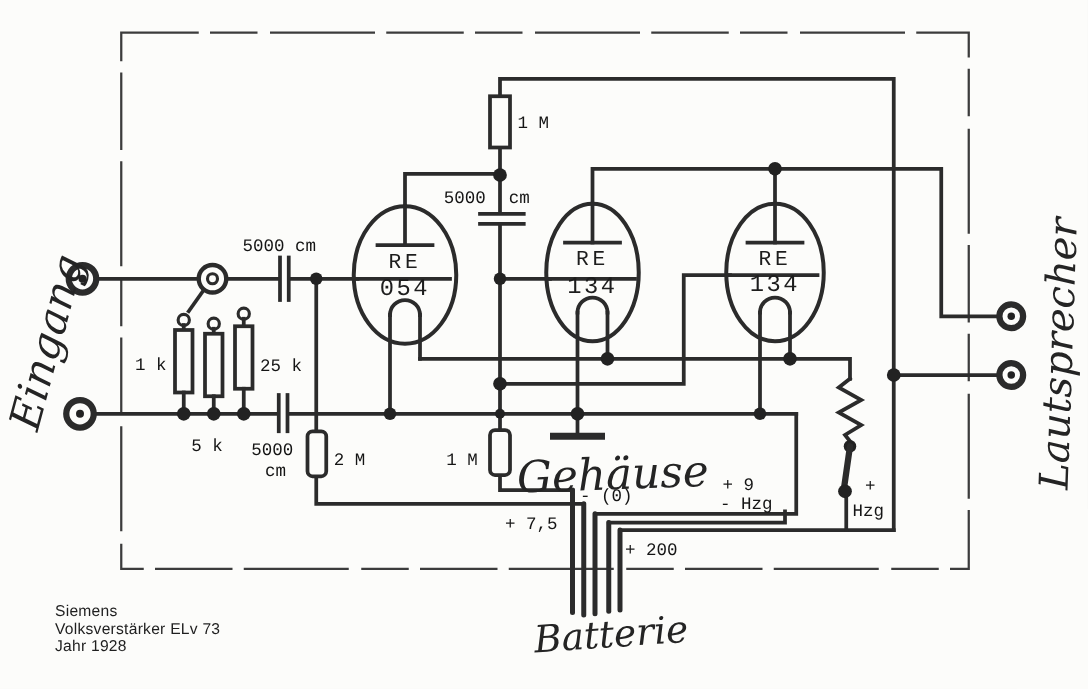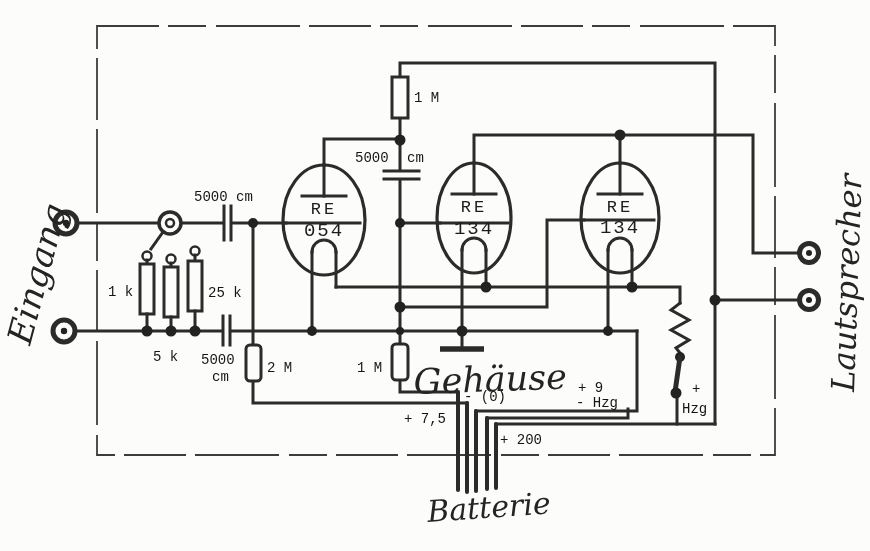--- a/index.html
+++ b/index.html
@@ -242,13 +242,18 @@
   <text class="mono" x="576" y="407">- Hzg</text>
   <text class="mono" x="692" y="393">+</text>
   <text class="mono" x="682" y="413">Hzg</text>
 
   <text class="hand" font-size="34" transform="translate(30,346) rotate(-75)">Eingang</text>
   <text class="hand" font-size="32" transform="translate(854,392) rotate(-88)">Lautsprecher</text>
   <text class="hand" font-size="35" transform="translate(414,394) rotate(-2)">Gehäuse</text>
   <text class="hand" font-size="30" transform="translate(428,522) rotate(-4)">Batterie</text>
 </svg>
 
+<div class="titleblock">
+  <div>Siemens</div>
+  <div>Volksverstärker ELv 73</div>
+  <div>Jahr 1928</div>
 </div>
+</div>
 
 </body></html>

